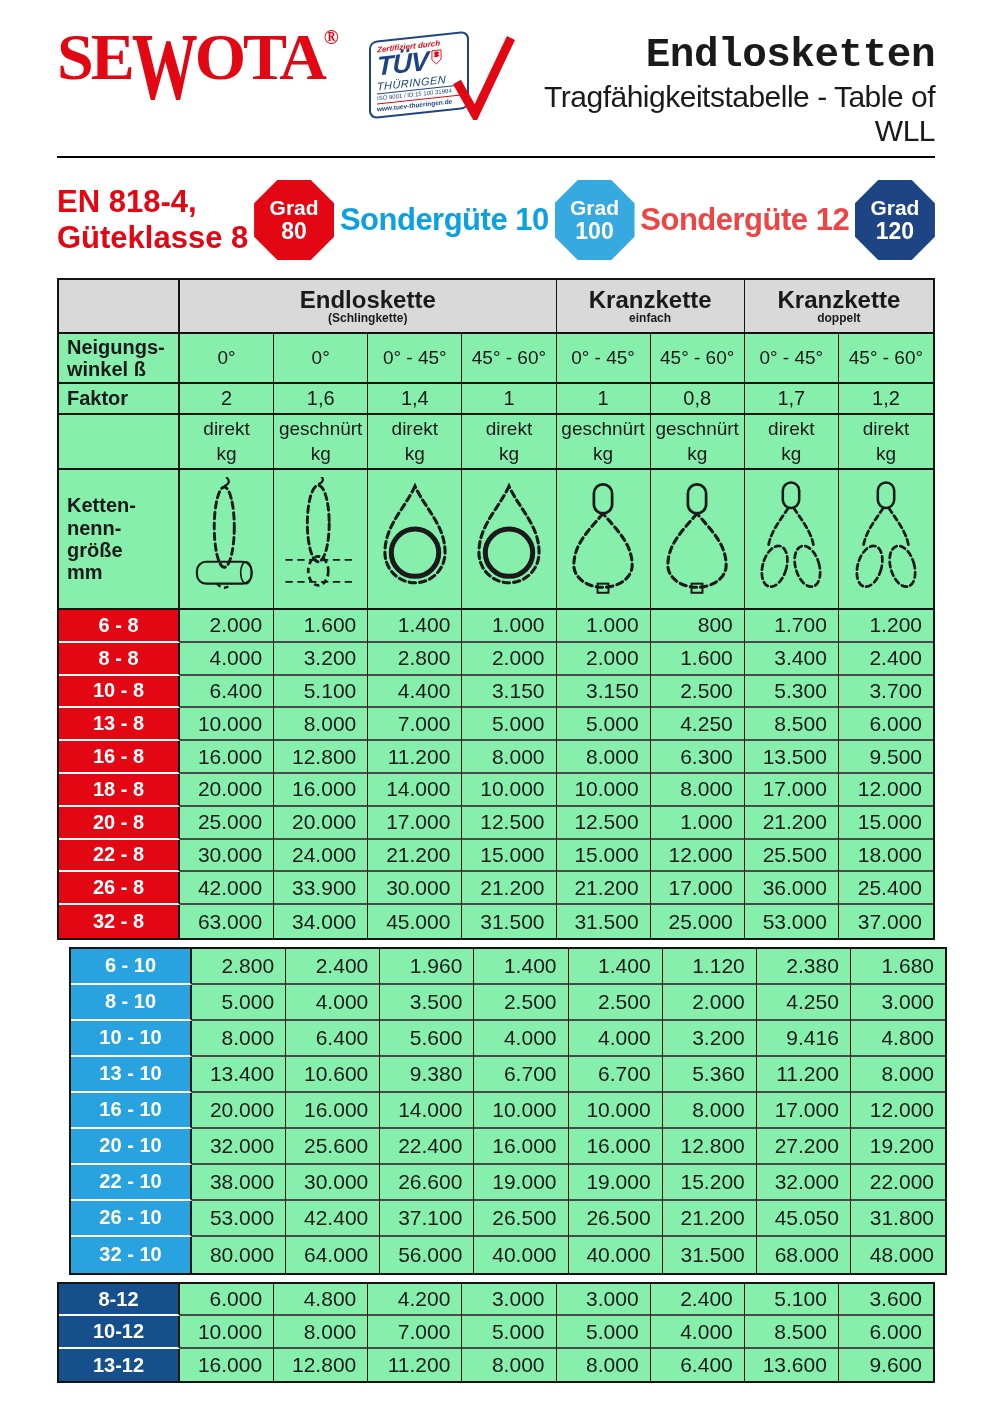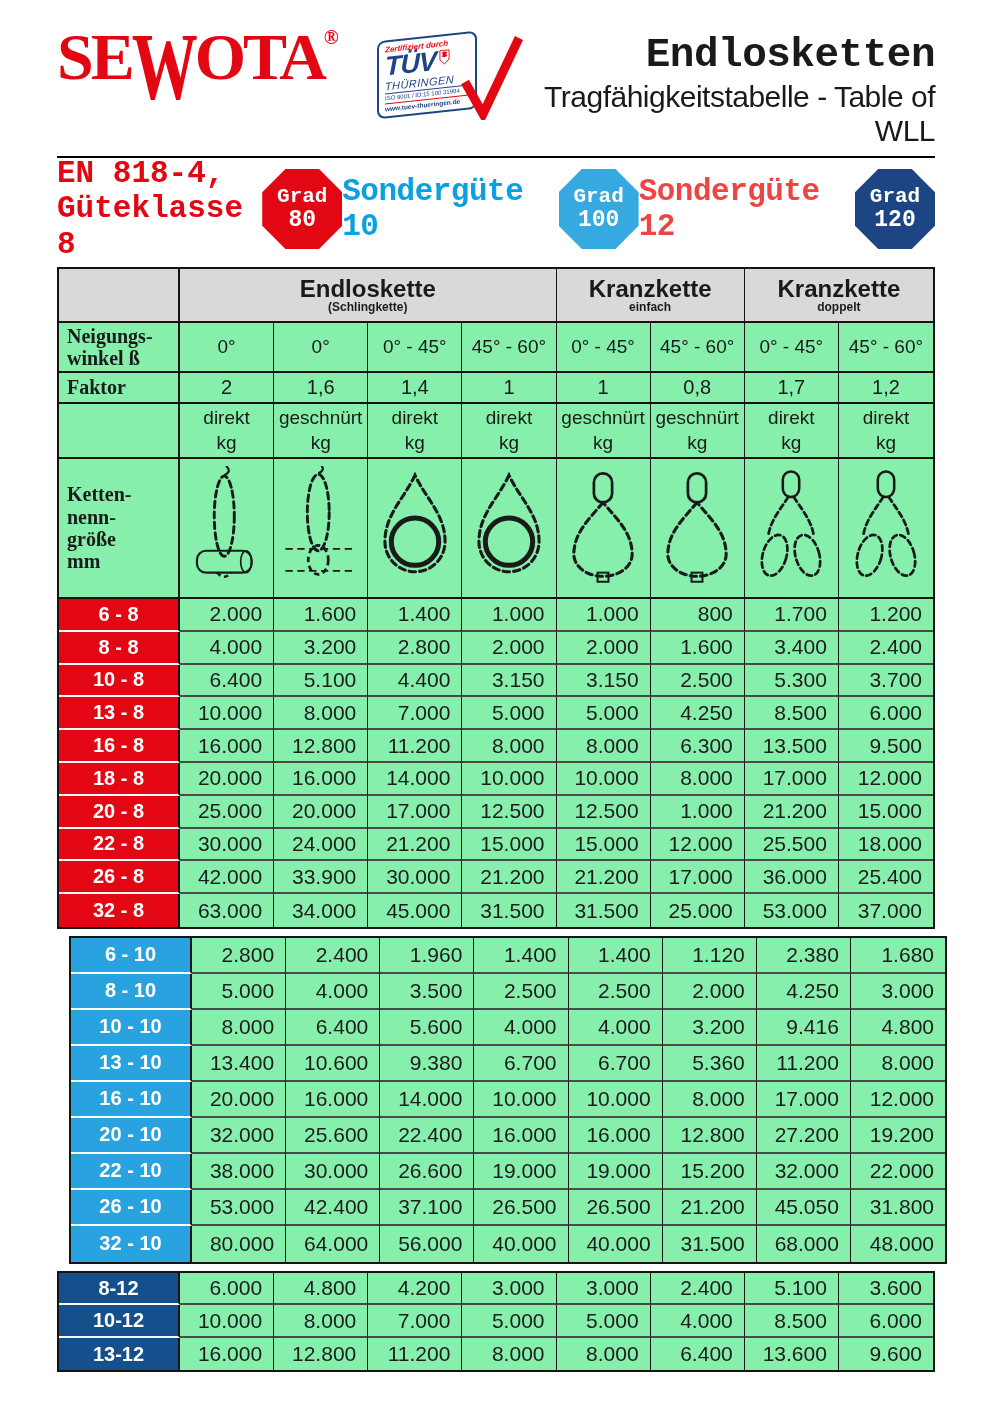--- a/index.html
+++ b/index.html
@@ -2,21 +2,21 @@
 <html><head>
 <meta charset="utf-8">
 <style>
   * { margin:0; padding:0; box-sizing:border-box; }
   body { background:#e8e8e8; font-family:"Liberation Sans", sans-serif; }
   .page { width:1000px; height:1419px; background:#fff; margin:0 auto; position:relative;
           padding:26px 65px 0 57px; color:#1a1a1a; }
 
   
   .top { display:flex; justify-content:space-between; align-items:flex-start; }
-  .brand { display:flex; gap:38px; align-items:flex-start; }
+  .brand { display:flex; gap:30px; align-items:flex-start; }
   .sewota-logo { color:#e30613; font-family:"Liberation Serif", serif; font-weight:700;
                  font-size:66px; line-height:0.95; letter-spacing:-3px; white-space:nowrap; }
   .logo-w { display:inline-block; transform:scaleY(1.45); transform-origin:50% 12%; }
   .logo-reg { font-size:20px; vertical-align:top; position:relative; top:2px; letter-spacing:0; }
 
   .tuv-badge { position:relative; margin-top:4px; width:150px; height:95px; }
   .badge-box { position:absolute; left:0; top:6px; width:100px; transform:skewY(-6deg);
                border:2px solid #1d4583; border-radius:8px; background:#fff; padding:3px 6px 4px; }
   .badge-certified { color:#e30613; font-style:italic; font-weight:700; font-size:8px; }
   .badge-tuvline { display:flex; align-items:flex-start; gap:2px; }
@@ -27,21 +27,21 @@
   .badge-iso { font-size:6px; color:#1d4583; border-bottom:1px solid #e30613; padding:1px 0 2px; }
   .badge-url { font-size:6.5px; color:#1d4583; font-weight:700; padding-top:1px; }
   .badge-check { position:absolute; right:4px; top:2px; }
 
   .titles { text-align:right; padding-top:6px; }
   .doc-title { font-size:41px; font-weight:700; letter-spacing:-0.5px;font-family:Liberation Mono, monospace; }
   .doc-subtitle { font-size:30px; font-weight:400; margin-top:2px; letter-spacing:-0.5px; }
   .header-rule { border-top:2px solid #000; margin-top:8px; }
 
   
-  .grades { display:flex; align-items:center; justify-content:space-between; margin:9px 0 16px; height:84px;font-family:Liberation Mono, monospace; }
+  .grades { display:flex; align-items:center; justify-content:space-between; margin:20px 0 16px; height:84px; }
   .en-class { color:#e30613; font-weight:700; font-size:31px; line-height:1.15; }
   .octagon { width:80px; height:80px; flex:0 0 80px; color:#fff; display:flex; flex-direction:column;
              align-items:center; justify-content:center; font-weight:700; line-height:1.05;
              clip-path:polygon(29% 0,71% 0,100% 29%,100% 71%,71% 100%,29% 100%,0 71%,0 29%); }
   .octagon .l1 { font-size:21px; } .octagon .l2 { font-size:23px; }
   .oct-red { background:#e30613; } .oct-blue { background:#36a9e1; } .oct-navy { background:#1d4583; }
   .sonder { font-weight:700; font-size:31px; letter-spacing:-0.5px; }
   .s10 { color:#0aa0e1; } .s12 { color:#ef4444; }
 
   
@@ -52,21 +52,21 @@
   .lastcol { border-right:none; }
   .span4 { grid-column:span 4; } .span2 { grid-column:span 2; }
 
   .headblock { grid-template-rows:54px 50px 31px 55px 138px; border-bottom:2px solid #141414; }
   .hcell { border-bottom:2px solid #141414; }
   .norowline { border-bottom:none; }
   .ghead { background:#d9d9d9; flex-direction:column; }
   .gtitle { font-size:24px; font-weight:700; line-height:1.05; }
   .gsub { font-size:12px; font-weight:700; line-height:1.1; }
   .labcol { justify-content:flex-start; padding-left:8px; font-weight:700; font-size:20px;
-            line-height:1.12; border-right:2px solid #141414; flex-direction:column; align-items:flex-start;font-family:Liberation Serif, serif; }
+            line-height:1.12; border-right:2px solid #141414; flex-direction:column; align-items:flex-start; }
   .acell { font-size:19px; } .fcell { font-size:20px; }
   .kcell { flex-direction:column; font-size:19px; line-height:1.3; }
   .illus { height:124px; width:82px; }
 
   .datablock { border-top:none; }
   .gapblock { margin-top:7px; border-top:2px solid #141414; }
   .redrows  { grid-template-rows:repeat(10, 32.8px); }
   .bluerows { grid-template-rows:repeat(9, 36px);margin-left:12px; }
   .navyrows { grid-template-rows:repeat(3, 32.5px); }
   .rlabel { font-weight:700; font-size:20px; color:#fff; border-right:2px solid #141414;

